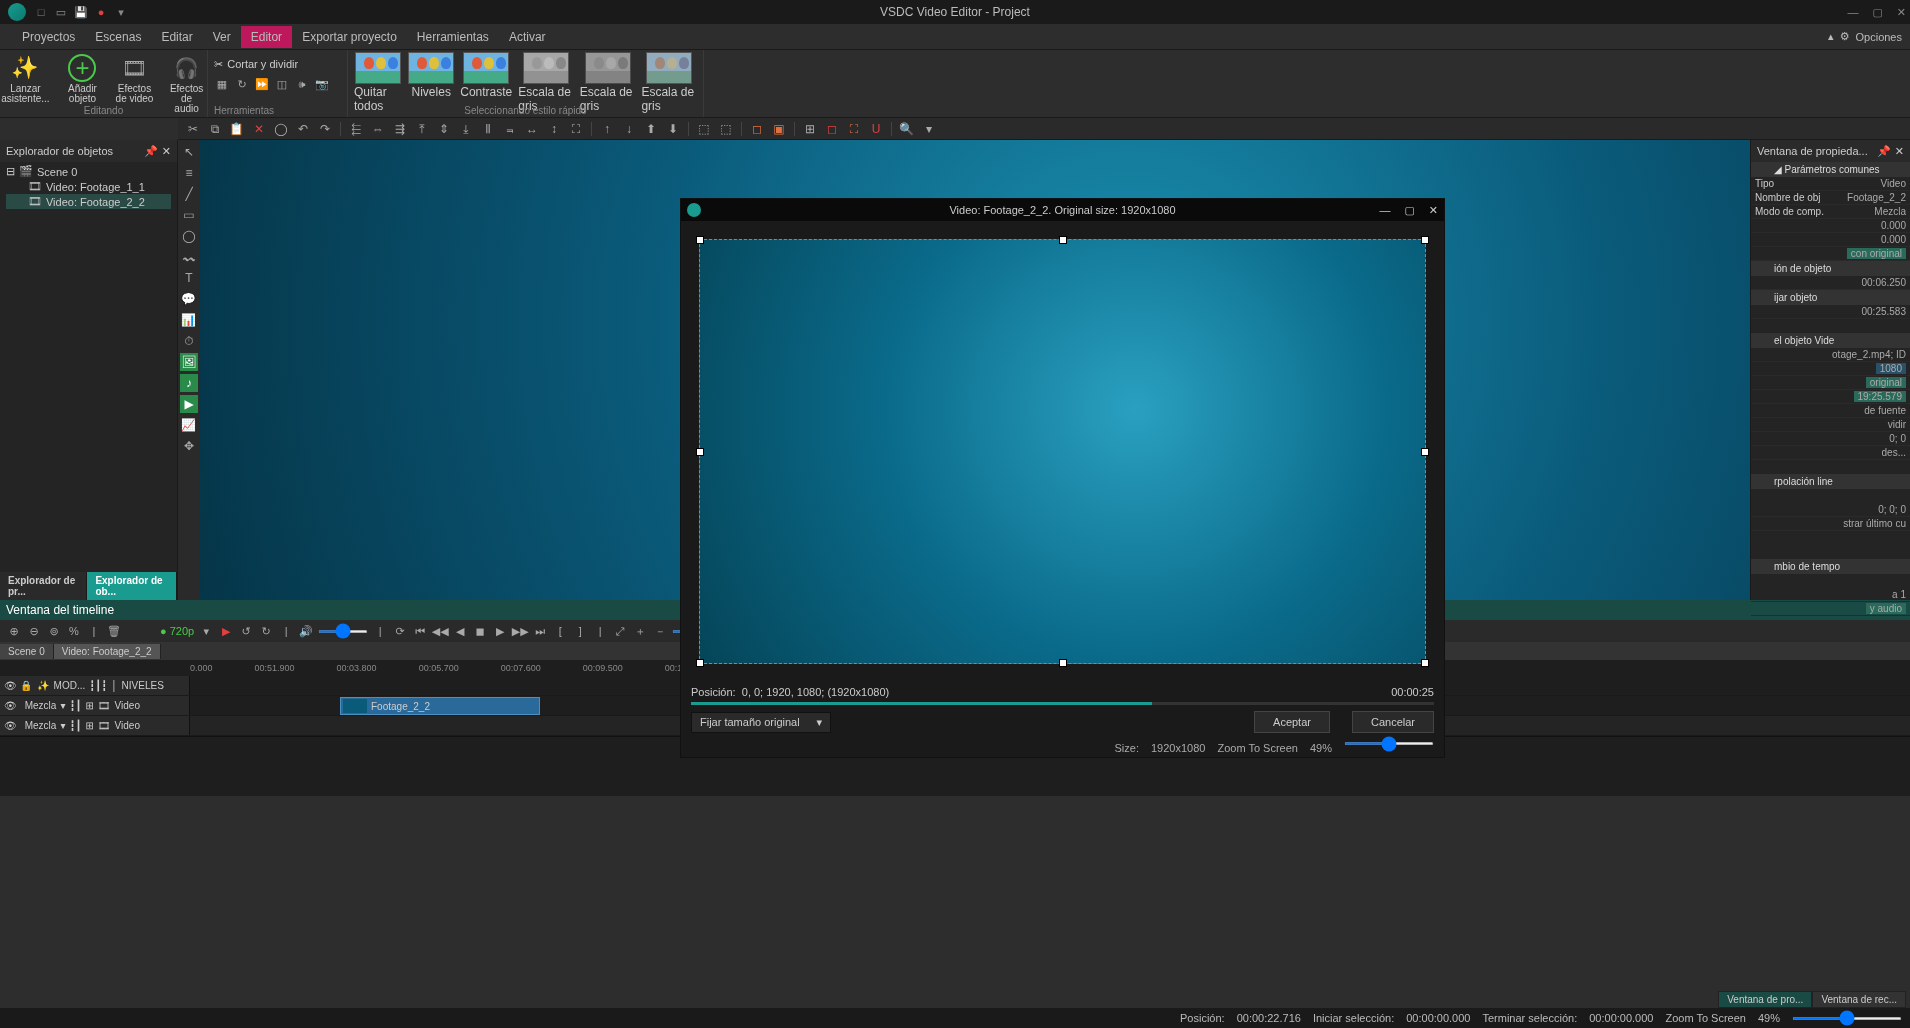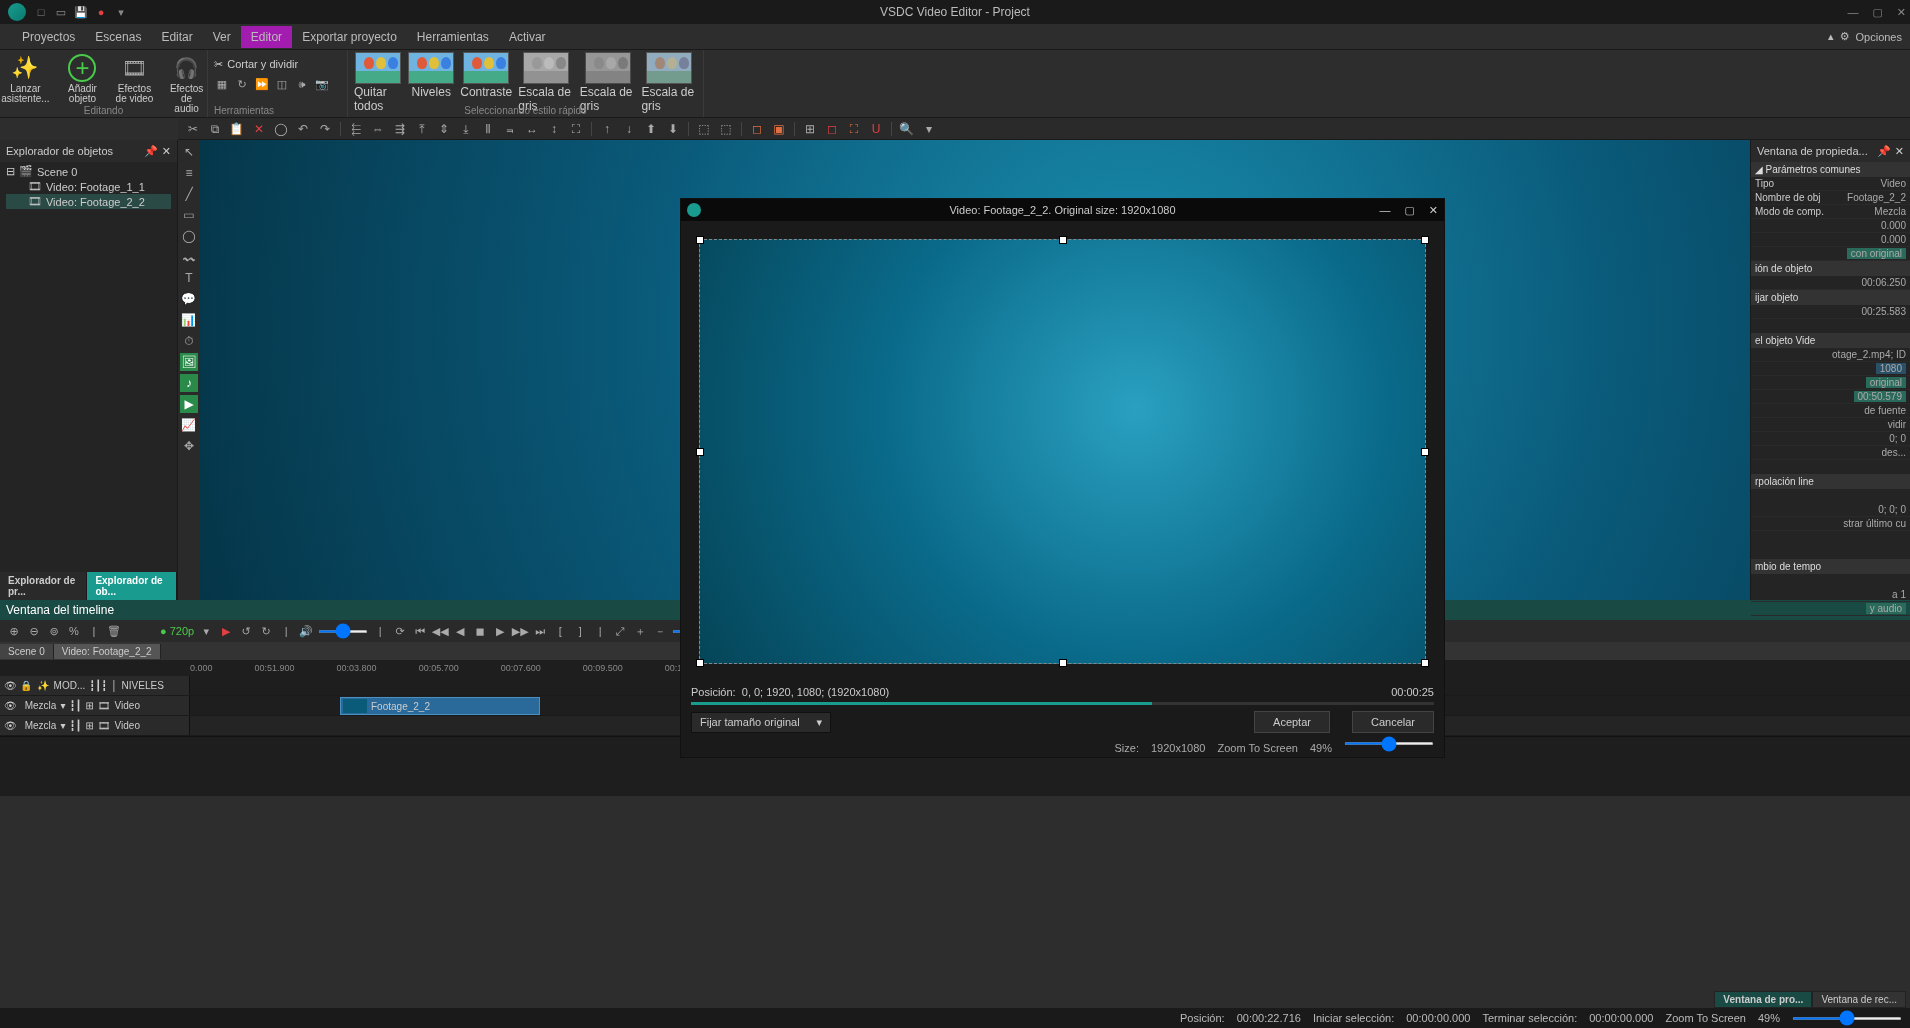--- a/index.html
+++ b/index.html
@@ -5,21 +5,21 @@
 * { margin: 0; padding: 0; box-sizing: border-box; font-family: 'Segoe UI', Tahoma, sans-serif; }
 body { background: #2d2d2d; color: #ccc; font-size: 11px; overflow: hidden; width: 1910px; height: 1028px; position: relative; }
 .titlebar { height: 24px; background: #1a1a1a; display: flex; align-items: center; padding: 0 8px; }
 .logo-icon { width: 18px; height: 18px; border-radius: 50%; background: linear-gradient(135deg,#1a9b8f,#0a7a6f); margin-right: 8px; }
 .qat { display: flex; gap: 6px; }
 .qat-btn { width: 14px; height: 14px; display: flex; align-items: center; justify-content: center; color: #888; }
 .titlebar-title { position: absolute; left: 50%; transform: translateX(-50%); color: #bbb; font-size: 12px; }
 .win-controls { position: absolute; right: 4px; display: flex; gap: 14px; color: #888; }
 .menubar { height: 26px; background: #2d2d2d; display: flex; align-items: center; padding: 0 12px; border-bottom: 1px solid #1a1a1a; }
 .menu-item { padding: 4px 10px; color: #bbb; font-size: 12px; }
-.menu-item.active { background: #a21caf; }
+.menu-item.active { background: #be185d; }
 .options-right { position: absolute; right: 8px; display: flex; align-items: center; gap: 6px; color: #bbb; }
 .ribbon { height: 68px; background: #2d2d2d; display: flex; border-bottom: 1px solid #1a1a1a; }
 .ribbon-group { display: flex; flex-direction: column; align-items: center; border-right: 1px solid #3a3a3a; padding: 2px 6px; position: relative; }
 .ribbon-group-label { position: absolute; bottom: 1px; font-size: 10px; color: #888; }
 .ribbon-btns-row { display: flex; gap: 6px; }
 .rb-big { display: flex; flex-direction: column; align-items: center; gap: 2px; padding: 2px 4px; min-width: 46px; }
 .rb-big-icon { width: 28px; height: 28px; border-radius: 3px; }
 .rb-big-label { font-size: 10px; text-align: center; line-height: 10px; color: #ccc; }
 .rb-thumb { display: flex; flex-direction: column; align-items: center; gap: 1px; }
 .rb-thumb-img { width: 46px; height: 32px; border: 1px solid #555; background: linear-gradient(#6fb3e0 60%, #4a8 60%); position: relative; }
@@ -37,21 +37,21 @@
 .tree-item.child { padding-left: 22px; }
 .tree-item.selected { background: #2a4a46; }
 .panel-tabs { display: flex; background: #2a2a2a; }
 .panel-tab { padding: 3px 8px; border-right: 1px solid #1a1a1a; font-size: 10px; font-weight: bold; }
 .panel-tab.active { background: #1a9b8f; color: #fff; }
 .vtoolbar { width: 22px; background: #2a2a2a; display: flex; flex-direction: column; gap: 3px; padding: 3px 0; align-items: center; }
 .vt { width: 18px; height: 18px; display: flex; align-items: center; justify-content: center; color: #aaa; font-size: 12px; }
 .preview-area { flex: 1; background: #000; position: relative; min-height: 438px; }
 .preview-img { width: 100%; height: 100%; background: radial-gradient(circle at 60% 40%, #1a8fb0 0%, #0a5a7a 50%, #053548 100%); position: relative; }
 .right-panel { width: 160px; background: #242424; border-left: 1px solid #1a1a1a; }
-.prop-header-s { background: #333; padding: 2px 4px; font-size: 10px; color: #ddd; display: flex; justify-content: space-between; }
+.prop-header-s { background: #333; padding: 2px 23px; font-size: 10px; color: #ddd; display: flex; justify-content: space-between; }
 .prop-row { display: flex; padding: 1px 4px; font-size: 10px; border-bottom: 1px solid #2a2a2a; overflow: hidden; white-space: nowrap; gap: 4px; }
 .prop-row > :first-child { flex: 1; overflow: hidden; text-overflow: ellipsis; }
 .prop-val { color: #aaa; }
 .prop-val.green { background: #2a6a5a; padding: 0 4px; }
 .prop-val.blue { background: #2a5068; padding: 0 4px; }
 .timeline-panel { background: #242424; }
 .tl-title { height: 20px; background: #1a4a44; display: flex; align-items: center; padding: 0 6px; font-size: 12px; color: #fff; justify-content: space-between; }
 .tl-toolbar { height: 22px; background: #2a2a2a; display: flex; align-items: center; gap: 4px; padding: 0 6px; font-size: 11px; }
 .tl-tb { width: 16px; height: 16px; display: flex; align-items: center; justify-content: center; color: #aaa; }
 .tl-crumb { height: 18px; background: #333; display: flex; align-items: center; font-size: 10px; }
@@ -61,21 +61,21 @@
 .tl-row { height: 20px; display: flex; background: #242424; border-bottom: 1px solid #1a1a1a; }
 .tl-row.header-row { background: #2e2e2e; }
 .tl-track-body { flex: 1; position: relative; background: #1e1e1e; }
 .tl-clip { position: absolute; height: 18px; top: 1px; display: flex; align-items: center; padding: 0 22px 0 2px; font-size: 10px; overflow: hidden; }
 .tl-clip.blue { background: #2a6a9a; border: 1px solid #4a90c0; }
 .tl-clip.cyan { background: #1a7a8a; border: 1px solid #3aa0b0; }
 .tl-clip-thumb { width: 24px; height: 14px; background: #0a5a7a; margin-right: 4px; }
 .statusbar { position: absolute; bottom: 0; left: 0; right: 0; height: 20px; background: #1a1a1a; display: flex; align-items: center; justify-content: flex-end; gap: 12px; padding: 0 8px; font-size: 11px; color: #bbb; }
 .bottom-tabs { position: absolute; bottom: 20px; right: 4px; display: flex; font-size: 10px; }
 .bottom-tab { padding: 2px 8px; background: #333; border: 1px solid #222; }
-.bottom-tab.active { background: #1a4a44; font-weight: bold; }
+.bottom-tab.active { background: #1a4a44; }
 
 .popup { position: absolute; top: 198px; left: 680px; width: 765px; height: 560px; background: #1a1a1a; border: 1px solid #111; z-index: 100; display: flex; flex-direction: column; }
 .popup-tb { height: 22px; background: #0a0a0a; display: flex; align-items: center; justify-content: space-between; padding: 0 6px; }
 .popup-title { position: absolute; left: 50%; transform: translateX(-50%); font-size: 11px; color: #ccc; }
 .popup-preview { flex: 1; padding: 18px; background: #1a1a1a; position: relative; }
 .popup-img-wrap { border: 1px dashed #888; width: 100%; height: 100%; position: relative; background: radial-gradient(circle at 60% 40%, #2aa0c0 0%, #0a6a8a 50%, #054558 100%); }
 .handle { width: 8px; height: 8px; background: #fff; border: 1px solid #000; position: absolute; }
 .popup-info { padding: 4px 10px; font-size: 11px; display: flex; justify-content: space-between; }
 .popup-progress { height: 3px; background: #333; margin: 0 10px; position: relative; }
 .popup-progress-fill { height: 100%; background: #1a9b8f; width: 62%; }
@@ -371,21 +371,21 @@
     <div class="prop-row">
         <span></span>
         <span class="prop-val blue">1080</span>
       </div>
     <div class="prop-row">
         <span></span>
         <span class="prop-val green">original</span>
       </div>
     <div class="prop-row">
         <span></span>
-        <span class="prop-val green">00:50.579</span>
+        <span class="prop-val green">19:25.579</span>
       </div>
     <div class="prop-row">
         <span></span>
         <span class="prop-val">de fuente</span>
       </div>
     <div class="prop-row">
         <span></span>
         <span class="prop-val">vidir</span>
       </div>
     <div class="prop-row">

